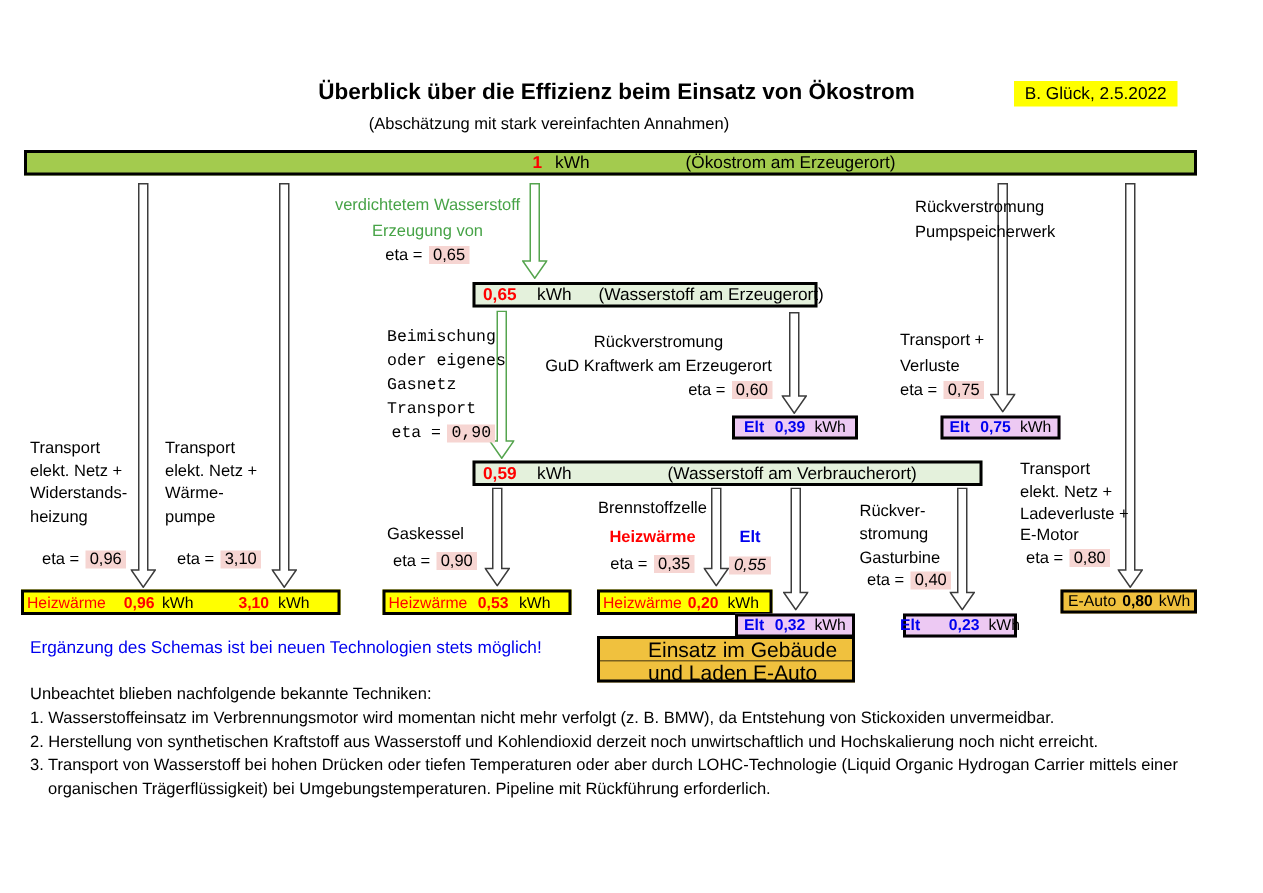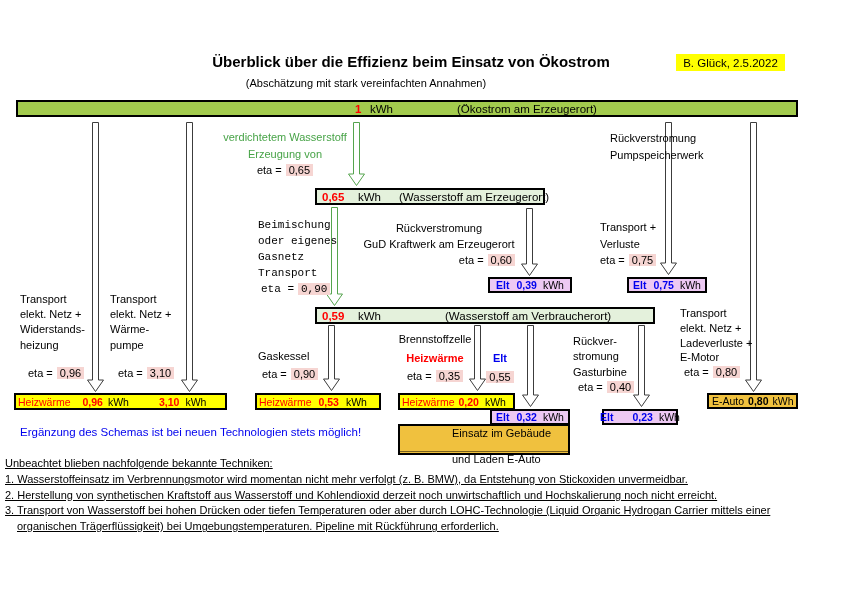--- a/index.html
+++ b/index.html
@@ -20,22 +20,22 @@
   .purple{background:#EDC9F3;}
   .orange{background:#F0C13E;}
   .red{color:#FF0000;}
   .blue{color:#0000EE;}
   .bold{font-weight:bold;}
   .greent{color:#47A347;}
   .lbl{font-size:11px;white-space:nowrap;}
   .center{text-align:center;}
   .right{text-align:right;}
   .eta-val{background:#F6D5D2;padding:0 3px;margin-left:4px;}
-  .ml0{margin-left:0;}
-  .einsatz-line{height:26px;line-height:14px;padding-left:52px;font-size:11px;box-sizing:border-box;}
+  .ml0{margin-left:0;font-style:italic;}
+  .einsatz-line{height:15px;line-height:14px;padding-left:32px;font-size:14px;box-sizing:border-box;}
   .einsatz-div{border-bottom:1px solid rgba(0,0,0,0.5);}
   .footer-notes{font-size:11px;line-height:15.8px;white-space:nowrap;}
   svg.arrow{position:absolute;}
 </style>
 </head>
 <body>
 
 <div class="canvas">
 
   <div id="arrow-layer" class="abs" style="left:0;top:0;width:842px;height:595px;">
@@ -224,21 +224,21 @@
   </div>
 
   <div class="abs rbox orange" style="left:707px;top:393px;width:91px;height:16px;">
     <span style="margin-left:3px;">E-Auto</span>
     <span class="bold" style="margin-left:4px;">0,80</span>
     <span style="margin-left:4px;">kWh</span>
   </div>
 
   <div class="abs blue" style="left:20px;top:426px;font-size:11.5px;white-space:nowrap;">Ergänzung des Schemas ist bei neuen Technologien stets möglich!</div>
 
-  <div class="abs footer-notes" style="left:5px;top:456px;text-decoration:underline;">
+  <div class="abs footer-notes" style="left:20px;top:456px;">
     <div>Unbeachtet blieben nachfolgende bekannte Techniken:</div>
     <div>1. Wasserstoffeinsatz im Verbrennungsmotor wird momentan nicht mehr verfolgt (z. B. BMW), da Entstehung von Stickoxiden unvermeidbar.</div>
     <div>2. Herstellung von synthetischen Kraftstoff aus Wasserstoff und Kohlendioxid derzeit noch unwirtschaftlich und Hochskalierung noch nicht erreicht.</div>
     <div>3. Transport von Wasserstoff bei hohen Drücken oder tiefen Temperaturen oder aber durch LOHC-Technologie (Liquid Organic Hydrogan Carrier mittels einer</div>
     <div style="padding-left:12px;">organischen Trägerflüssigkeit) bei Umgebungstemperaturen. Pipeline mit Rückführung erforderlich.</div>
   </div>
 
 </div>
 
 </body></html>

